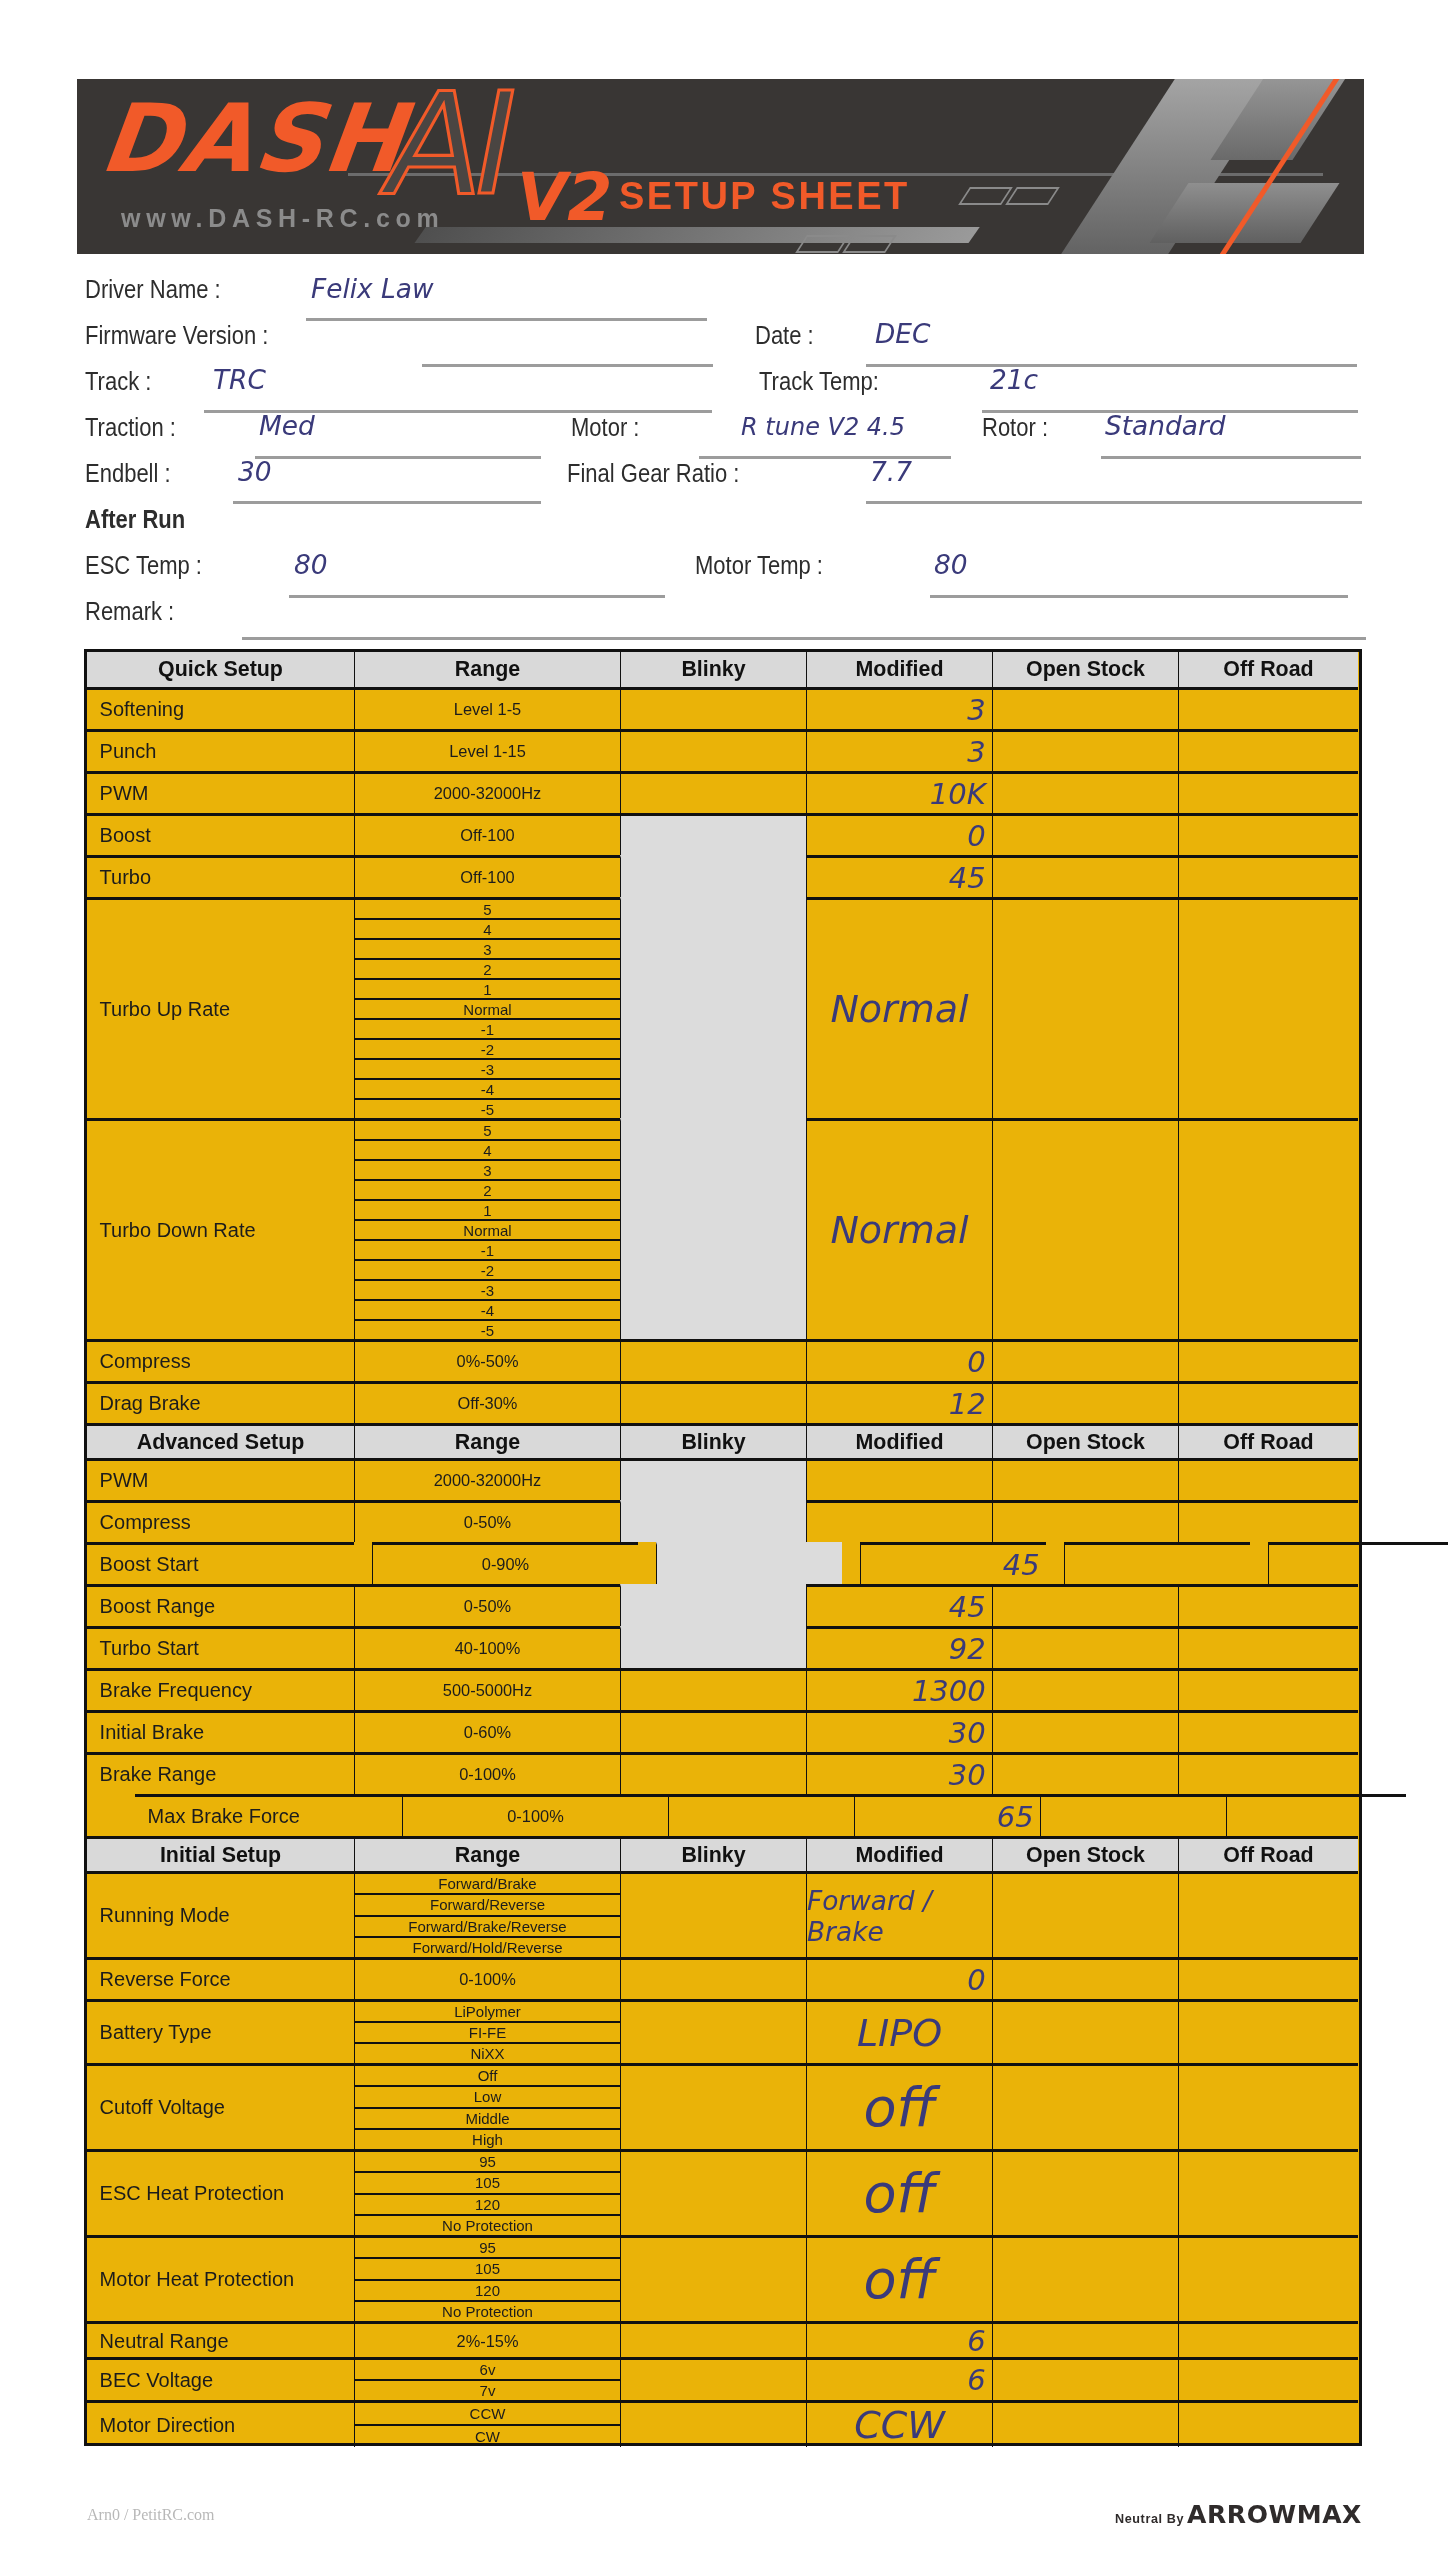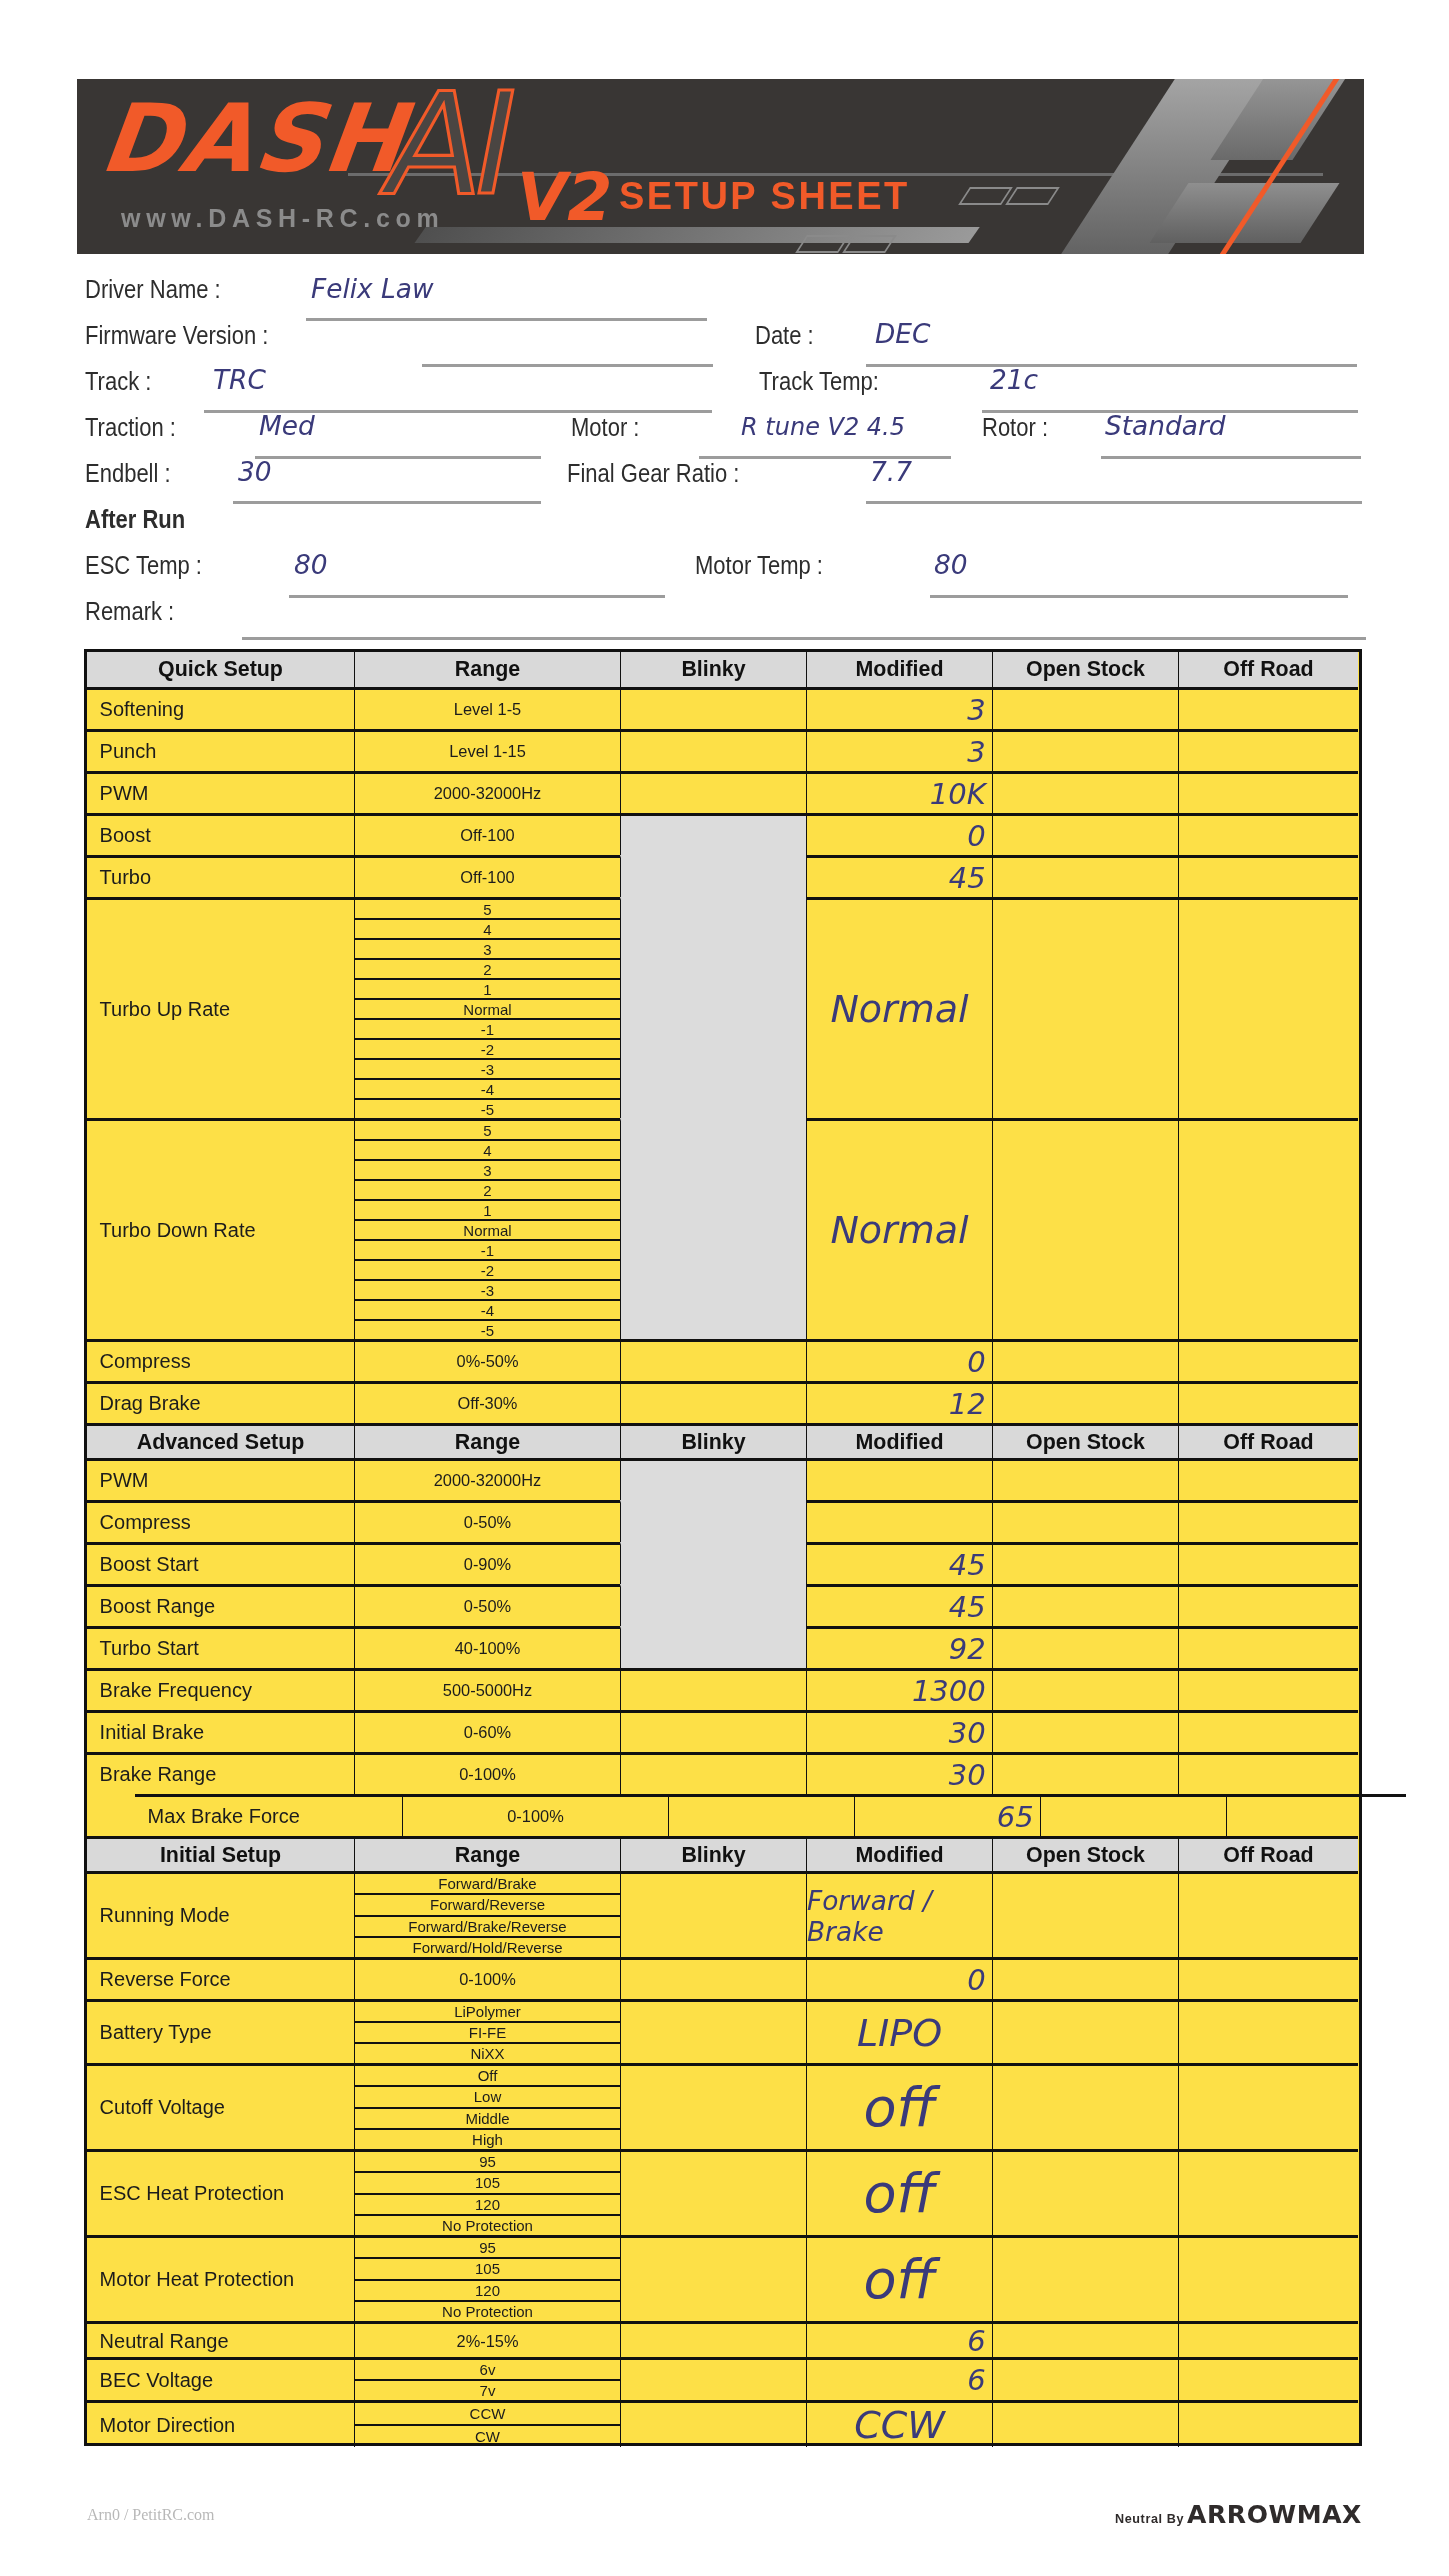--- a/index.html
+++ b/index.html
@@ -37,21 +37,21 @@
 
   
   .flabel{position:absolute;font-size:25px;color:#2d2d2d;white-space:nowrap;
           transform:scaleX(.88);transform-origin:left center;}
   .fvalue{position:absolute;font-size:26.4px;color:#3a3a7a;font-style:italic;
           white-space:nowrap;font-family:"DejaVu Sans",sans-serif;}
   .uline{position:absolute;height:3.1px;background:#9c9c9c;}
 
   
   #setup-table{position:absolute;left:84px;top:649px;width:1278px;
-               border:3.1px solid #111;box-sizing:border-box;background:#fde047;}
+               border:3.1px solid #111;box-sizing:border-box;background:#eab308;}
   .trow{display:grid;grid-template-columns:267px 266px 186px 186px 186px 180px;}
   .cell{border-left:1.9px solid #111;border-top:3.1px solid #111;display:flex;
         align-items:center;box-sizing:border-box;overflow:visible;}
   .cell.first-col{border-left:none;}
   .trow.first .cell{border-top:none;}
   .sec-cell{background:#d9d9d9;font-weight:bold;font-size:21.4px;color:#111;
             justify-content:center;}
   .label-cell{font-size:20px;padding-left:12.6px;color:#1c1c1c;}
   .range-cell{flex-direction:column;align-items:stretch;padding:0;font-size:16.4px;color:#1c1c1c;}
   .subrow{flex:1;display:flex;align-items:center;justify-content:center;
@@ -292,21 +292,21 @@
       <div class="trow" style="height: 42px;">
         <div class="cell first-col label-cell">Compress</div>
         <div class="cell range-cell">
           <div class="subrow single">0-50%</div>
         </div>
         <div class="cell blinky-cell shaded cont"></div>
         <div class="cell mod-cell mod-right size-num"></div>
         <div class="cell"></div>
         <div class="cell"></div>
       </div>
-      <div class="trow" style="height: 42px;">
+      <div class="trow" style="height: 42px; gap: 18px;">
         <div class="cell first-col label-cell">Boost Start</div>
         <div class="cell range-cell">
           <div class="subrow single">0-90%</div>
         </div>
         <div class="cell blinky-cell shaded cont"></div>
         <div class="cell mod-cell mod-right size-num">45</div>
         <div class="cell"></div>
         <div class="cell"></div>
       </div>
       <div class="trow" style="height: 42px;">

